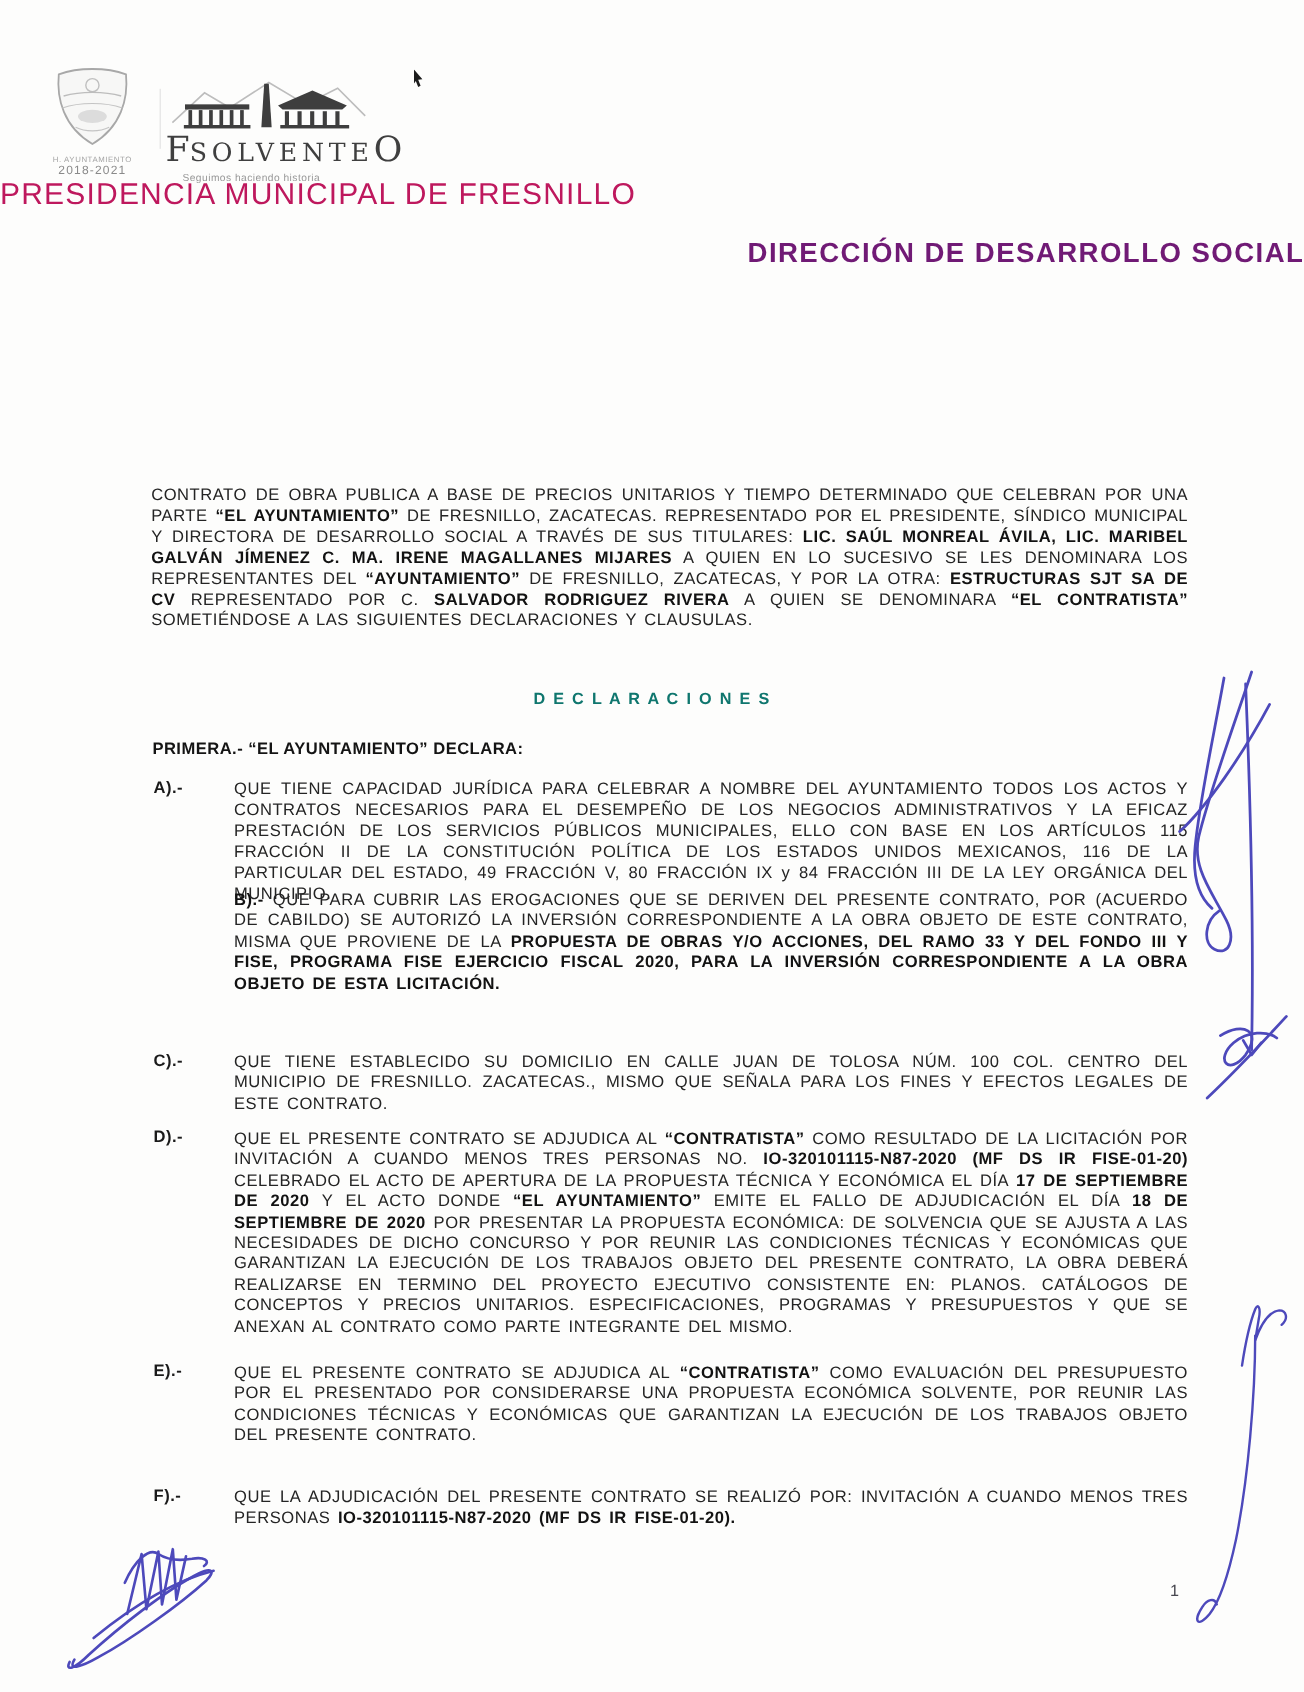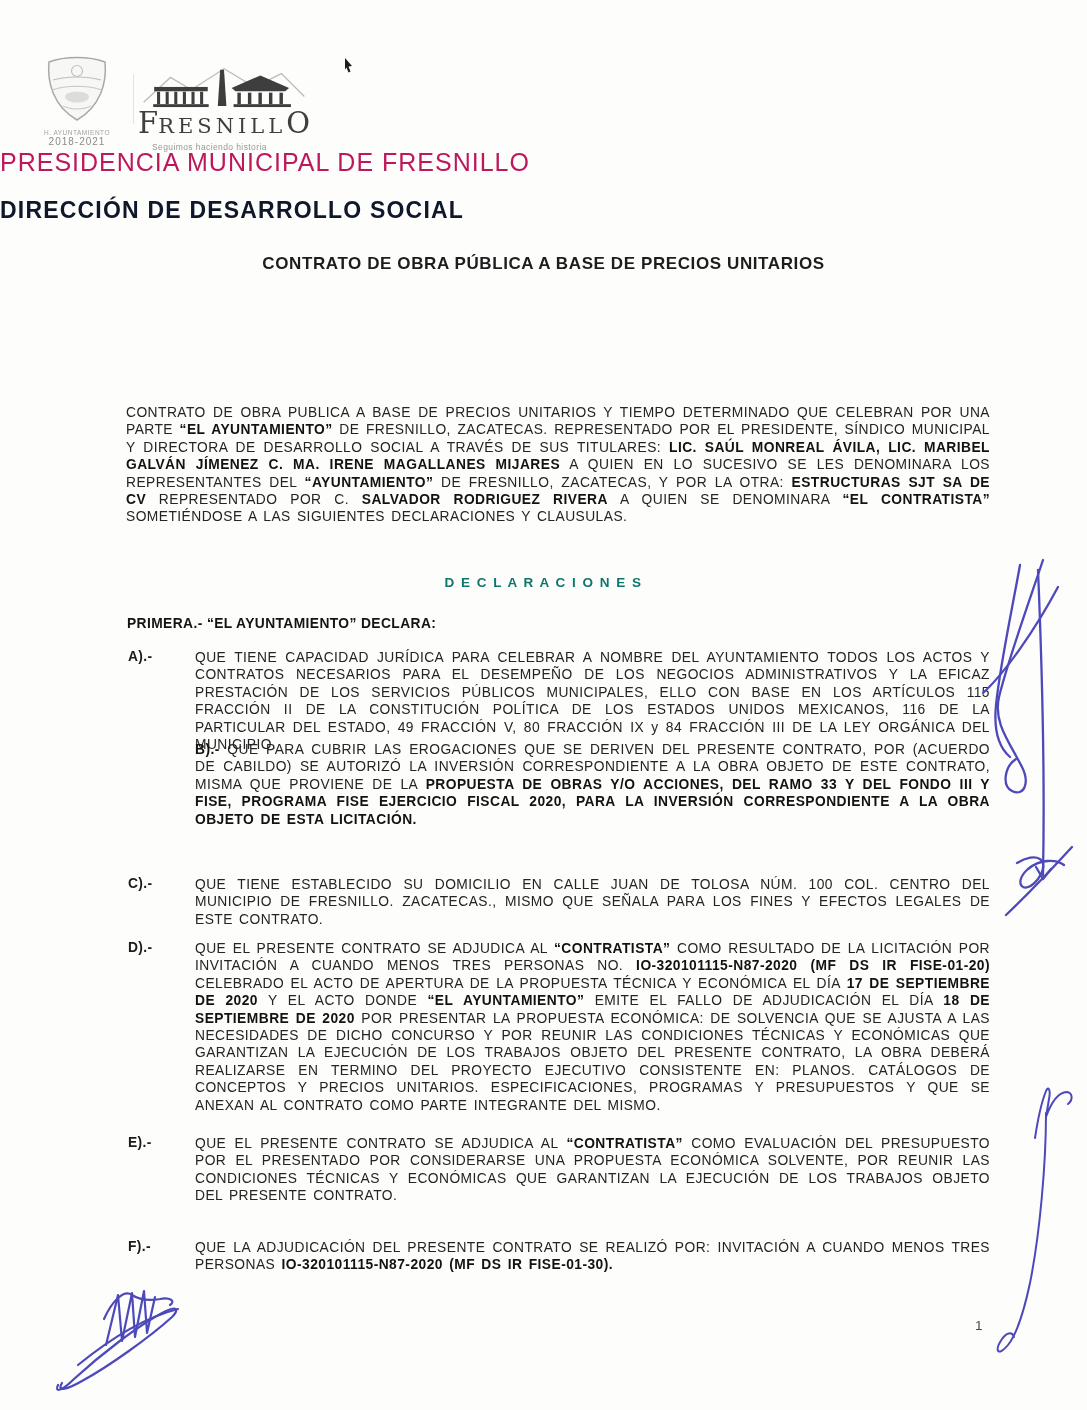--- a/index.html
+++ b/index.html
@@ -19,22 +19,22 @@
     font-family:"DejaVu Serif","Liberation Serif",serif;
     color:#3f3f3f;line-height:26px;white-space:nowrap;margin-top:-2px;
   }
   .wm-big{font-size:29px;}
   .wm-mid{font-size:21px;letter-spacing:4px;}
   .fresnillo .tagline{font-size:8.5px;color:#979797;letter-spacing:.4px;margin:1px 0 0 14px;}
   .ink-mark{position:absolute;left:345px;top:58px;}
   
   .doc-title{position:absolute;left:0;right:0;top:148px;
     font-size:25px;letter-spacing:1px;color:#be185d;}
-  .doc-subtitle{position:absolute;left:0;right:0;top:197px;text-align:left;
-    font-size:23px;font-weight:700;letter-spacing:1.2px;color:#0f172a;}
+  .doc-subtitle{position:absolute;left:0;right:0;top:197px;text-align:right;
+    font-size:23px;font-weight:700;letter-spacing:1.2px;color:#701a75;}
   .doc-contract-type{position:absolute;left:0;right:0;top:254px;text-align:center;
     font-size:17px;font-weight:700;letter-spacing:.6px;color:#1d1d1d;}
   .ref-block{position:absolute;left:0;right:0;top:308px;text-align:center;
     font-size:15px;line-height:21px;color:#2a2a2a;}
   .ref-block .b{font-weight:700;color:#161616;}
   
   .body-text{font-size:13.8px;line-height:17.4px;letter-spacing:.45px;word-spacing:2px;
     text-align:justify;color:#242424;}
   .body-text b,.body-text .bold{font-weight:700;color:#121212;}
   .intro{position:absolute;left:126px;width:864px;top:404px;}
@@ -96,33 +96,32 @@
         <polygon points="82,6 86,6 88.5,44 79.5,44" fill="#3e3e3e"></polygon>
         <polygon points="94,25 124,12 154,25 150,28.5 98,28.5" fill="#3e3e3e"></polygon>
         <rect x="100" y="30" width="3.6" height="12" fill="#3e3e3e"></rect>
         <rect x="111" y="30" width="3.6" height="12" fill="#3e3e3e"></rect>
         <rect x="122" y="30" width="3.6" height="12" fill="#3e3e3e"></rect>
         <rect x="133" y="30" width="3.6" height="12" fill="#3e3e3e"></rect>
         <rect x="144" y="30" width="3.6" height="12" fill="#3e3e3e"></rect>
         <rect x="96" y="42" width="60" height="3" fill="#3e3e3e"></rect>
       </svg>
     </span>
-    <div class="wordmark"><span class="wm-big">F</span><span class="wm-mid">RESNILL</span><span class="wm-big">O</span></div>
+    <div class="wordmark"><span class="wm-big">F</span><span class="wm-mid">SOLVENTE</span><span class="wm-big">O</span></div>
     <div class="tagline">Seguimos haciendo historia</div>
   </div>
 
   <span class="ink-mark">
     <svg width="9" height="15" viewBox="0 0 9 15">
       <polygon points="0,0 7,8 3.5,8.5 5.5,13.5 3.5,14.5 1.5,9.5 0,11.5" fill="#1c1c1c"></polygon>
     </svg>
   </span>
 
   <div class="doc-title">PRESIDENCIA MUNICIPAL DE FRESNILLO</div>
   <div class="doc-subtitle">DIRECCIÓN DE DESARROLLO SOCIAL</div>
-  <div class="doc-contract-type">CONTRATO DE OBRA PÚBLICA A BASE DE PRECIOS UNITARIOS</div>
 
   <div class="ref-block">
   </div>
 
   <div class="intro body-text"><span>CONTRATO DE OBRA PUBLICA A BASE DE PRECIOS UNITARIOS Y TIEMPO DETERMINADO QUE CELEBRAN POR UNA PARTE </span><span class="bold">“EL AYUNTAMIENTO”</span><span> DE FRESNILLO, ZACATECAS. REPRESENTADO POR EL PRESIDENTE, SÍNDICO MUNICIPAL Y DIRECTORA DE DESARROLLO SOCIAL   A TRAVÉS DE SUS TITULARES: </span><span class="bold">LIC. SAÚL MONREAL ÁVILA,  LIC. MARIBEL GALVÁN JÍMENEZ C. MA. IRENE MAGALLANES MIJARES</span><span> A QUIEN EN LO SUCESIVO SE LES DENOMINARA LOS REPRESENTANTES DEL </span><span class="bold">“AYUNTAMIENTO”</span><span> DE FRESNILLO, ZACATECAS, Y POR LA OTRA: </span><span class="bold">ESTRUCTURAS SJT SA DE CV</span><span> REPRESENTADO POR C. </span><span class="bold">SALVADOR RODRIGUEZ RIVERA</span><span> A QUIEN SE DENOMINARA </span><span class="bold">“EL CONTRATISTA”</span><span> SOMETIÉNDOSE A LAS  SIGUIENTES DECLARACIONES Y CLAUSULAS.</span></div>
 
   <div class="section-title">D E C L A R A C I O N E S</div>
   <div class="primera">PRIMERA.- “EL AYUNTAMIENTO” DECLARA:</div>
 
   <div class="decl-item item-a">
@@ -145,21 +144,21 @@
     <div class="decl-body body-text"><span>QUE EL PRESENTE CONTRATO SE ADJUDICA AL </span><span class="bold">“CONTRATISTA”</span><span> COMO RESULTADO DE LA LICITACIÓN POR INVITACIÓN A CUANDO MENOS TRES PERSONAS NO. </span><span class="bold">IO-320101115-N87-2020 (MF DS IR FISE-01-20)</span><span> CELEBRADO EL ACTO DE APERTURA DE LA PROPUESTA TÉCNICA Y ECONÓMICA EL DÍA </span><span class="bold">17 DE SEPTIEMBRE DE 2020</span><span> Y EL ACTO DONDE </span><span class="bold">“EL AYUNTAMIENTO”</span><span> EMITE EL FALLO DE ADJUDICACIÓN EL DÍA </span><span class="bold">18 DE SEPTIEMBRE DE 2020</span><span> POR PRESENTAR LA PROPUESTA ECONÓMICA:  DE SOLVENCIA QUE SE AJUSTA A LAS NECESIDADES DE DICHO CONCURSO Y POR REUNIR LAS CONDICIONES TÉCNICAS Y ECONÓMICAS QUE GARANTIZAN LA EJECUCIÓN DE LOS TRABAJOS OBJETO DEL PRESENTE CONTRATO, LA OBRA DEBERÁ REALIZARSE EN TERMINO DEL PROYECTO EJECUTIVO CONSISTENTE EN: PLANOS. CATÁLOGOS DE CONCEPTOS Y PRECIOS UNITARIOS. ESPECIFICACIONES, PROGRAMAS Y PRESUPUESTOS Y QUE SE ANEXAN AL CONTRATO COMO PARTE INTEGRANTE DEL MISMO.</span></div>
   </div>
 
   <div class="decl-item item-e">
     <div class="decl-label">E).-</div>
     <div class="decl-body body-text"><span>QUE EL PRESENTE CONTRATO SE ADJUDICA AL </span><span class="bold">“CONTRATISTA”</span><span> COMO EVALUACIÓN DEL PRESUPUESTO POR EL PRESENTADO POR CONSIDERARSE UNA PROPUESTA ECONÓMICA SOLVENTE, POR REUNIR LAS CONDICIONES TÉCNICAS Y ECONÓMICAS QUE GARANTIZAN LA EJECUCIÓN DE LOS TRABAJOS OBJETO DEL PRESENTE CONTRATO.</span></div>
   </div>
 
   <div class="decl-item item-f">
     <div class="decl-label">F).-</div>
-    <div class="decl-body body-text"><span>QUE LA ADJUDICACIÓN DEL PRESENTE CONTRATO SE REALIZÓ POR: INVITACIÓN A CUANDO MENOS TRES PERSONAS </span><span class="bold">IO-320101115-N87-2020 (MF DS IR FISE-01-30).</span></div>
+    <div class="decl-body body-text"><span>QUE LA ADJUDICACIÓN DEL PRESENTE CONTRATO SE REALIZÓ POR: INVITACIÓN A CUANDO MENOS TRES PERSONAS </span><span class="bold">IO-320101115-N87-2020 (MF DS IR FISE-01-20).</span></div>
   </div>
 
   <div class="sig sig-right-upper">
     <svg width="125" height="375" viewBox="0 0 125 375">
       <g stroke="#4d49bb" stroke-width="2.3" fill="none" stroke-linecap="round">
         <path d="M60,20 C52,65 40,120 36,160 C33,190 42,205 50,212"></path>
         <path d="M83,15 C68,60 48,115 39,152 C33,178 50,198 62,222 C70,238 64,252 52,246 C42,241 44,222 56,214"></path>
         <path d="M78,25 C82,120 85,230 83,330"></path>
         <path d="M83,334 L76,322 M83,334 L91,324"></path>
         <path d="M23,148 C45,128 75,85 98,42"></path>

